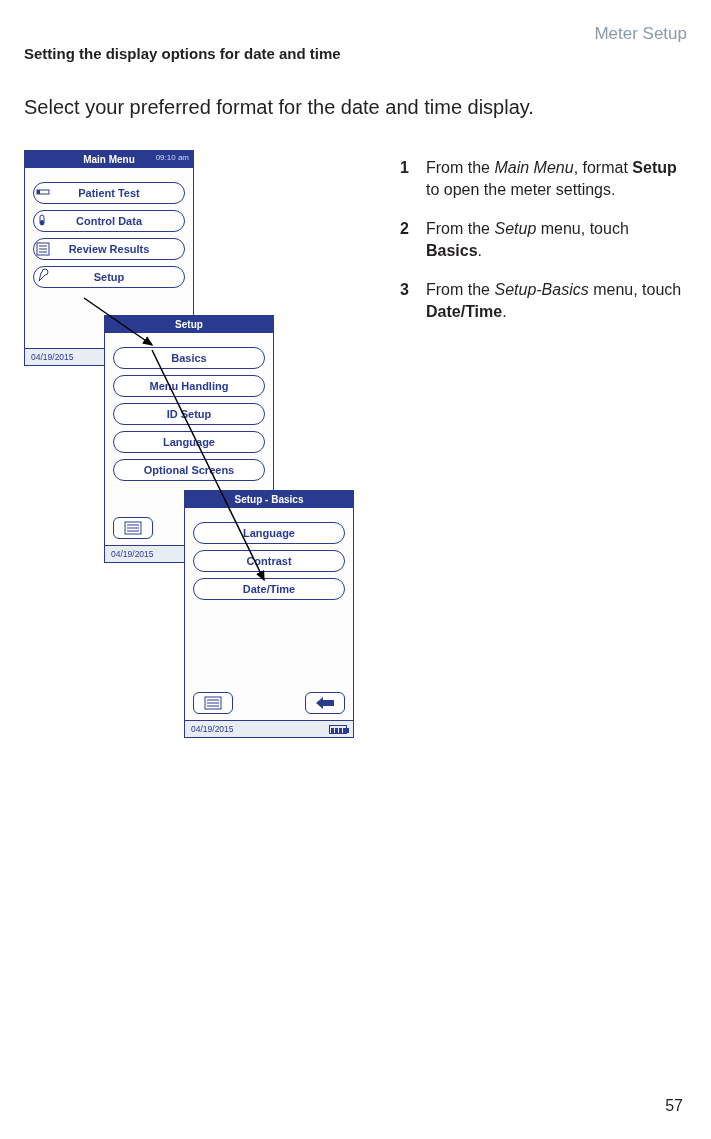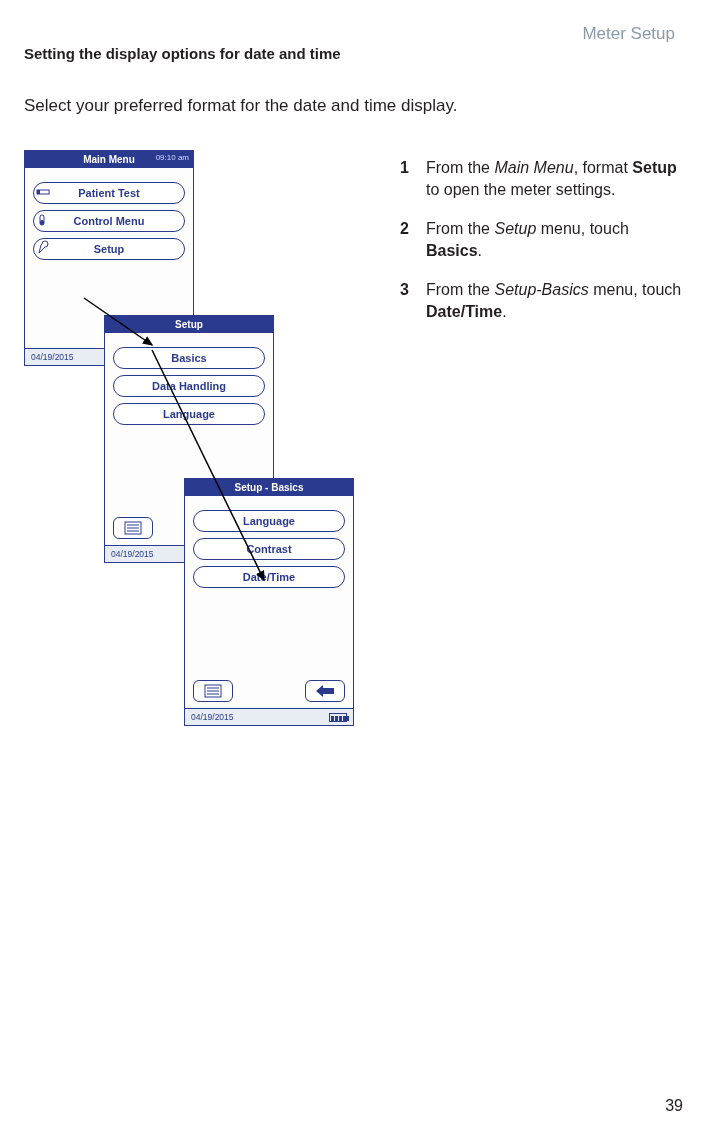--- a/index.html
+++ b/index.html
@@ -8,36 +8,36 @@
     font-family: Arial, Helvetica, sans-serif;
     color: #231f20;
     width: 711px;
     height: 1139px;
     position: relative;
     background: #fff;
   }
   .header-right {
     position: absolute;
     top: 24px;
-    right: 36px;
+    right: 24px;
     color: #8a9aa8;
     font-size: 17px;
   }
   .title {
     position: absolute;
     top: 45px;
     left: 24px;
     font-weight: bold;
     font-size: 15px;
   }
   .intro {
     position: absolute;
     top: 96px;
     left: 24px;
-    font-size: 17px;
+    font-size: 20px;
   }
   .steps {
     position: absolute;
     top: 157px;
     left: 400px;
     right: 24px;
     font-size: 16px;
     line-height: 1.35;
   }
   .step { display: flex; margin-bottom: 18px; }
@@ -140,21 +140,21 @@
     display:inline-block;
   }
   .battery::after{
     content:"";position:absolute;right:-3px;top:2px;width:2px;height:5px;background:#2a3a8f;
   }
   .battery .cell{display:inline-block;width:3px;height:5px;background:#2a3a8f;margin:2px 0 0 1px;float:left;}
 
   
   #scr1 { top: 0; left: 0; }
   #scr2 { top: 165px; left: 80px; }
-  #scr3 { top: 328px; left: 160px; }
+  #scr3 { top: 340px; left: 160px; }
 
   
   .arrow-svg { position:absolute; top:0; left:0; pointer-events:none; }
 </style>
 </head>
 <body>
 
 <div class="header-right">Meter Setup</div>
 <div class="title">Setting the display options for date and time</div>
 <div class="intro">Select your preferred format for the date and time display.</div>
@@ -197,21 +197,32 @@
         </span>
         <span>Patient Test</span>
       </div>
       <div class="btn">
         <span class="ico">
           <svg width="18" height="18" viewBox="0 0 18 18">
               <rect x="6" y="3" width="4" height="10" rx="2" fill="none" stroke="#2a3a8f" stroke-width="1"></rect>
               <rect x="6" y="8" width="4" height="5" rx="2" fill="#2a3a8f"></rect>
             </svg>
         </span>
-        <span>Control Menu</span>
+        <span>Control Data</span>
+      </div>
+      <div class="btn">
+        <span class="ico">
+          <svg width="18" height="18" viewBox="0 0 18 18">
+              <rect x="3" y="3" width="12" height="12" fill="none" stroke="#2a3a8f" stroke-width="1"></rect>
+              <line x1="5" y1="6" x2="13" y2="6" stroke="#2a3a8f"></line>
+              <line x1="5" y1="9" x2="13" y2="9" stroke="#2a3a8f"></line>
+              <line x1="5" y1="12" x2="13" y2="12" stroke="#2a3a8f"></line>
+            </svg>
+        </span>
+        <span>Review Results</span>
       </div>
       <div class="btn">
         <span class="ico">
           <svg width="18" height="18" viewBox="0 0 18 18">
               <path d="M5 13 L11 7 A3 3 0 1 0 8 4 L7 5 L5 13 Z" fill="none" stroke="#2a3a8f" stroke-width="1"></path>
             </svg>
         </span>
         <span>Setup</span>
       </div>
     </div>
@@ -223,24 +234,30 @@
 
   <div class="screen" id="scr2">
     <div class="titlebar">
       <span>Setup</span>
     </div>
     <div class="body">
       <div class="btn">
           <span>Basics</span>
         </div>
       <div class="btn">
-          <span>Data Handling</span>
+          <span>Menu Handling</span>
+        </div>
+      <div class="btn">
+          <span>ID Setup</span>
         </div>
       <div class="btn">
           <span>Language</span>
+        </div>
+      <div class="btn">
+          <span>Optional Screens</span>
         </div>
     </div>
     <div class="toolbar">
       <div class="tbtn">
         <svg width="18" height="14" viewBox="0 0 18 14">
             <rect x="1" y="1" width="16" height="12" fill="none" stroke="#2a3a8f"></rect>
             <line x1="3" y1="4" x2="15" y2="4" stroke="#2a3a8f"></line>
             <line x1="3" y1="7" x2="15" y2="7" stroke="#2a3a8f"></line>
             <line x1="3" y1="10" x2="15" y2="10" stroke="#2a3a8f"></line>
           </svg>
@@ -299,13 +316,13 @@
       <marker id="ah" markerWidth="8" markerHeight="8" refX="6" refY="3" orient="auto">
         <path d="M0,0 L7,3 L0,6 Z" fill="#000"></path>
       </marker>
     </defs>
     <line x1="60" y1="148" x2="128" y2="195" stroke="#000" stroke-width="1.5" marker-end="url(#ah)"></line>
     <line x1="128" y1="200" x2="240" y2="430" stroke="#000" stroke-width="1.5" marker-end="url(#ah)"></line>
   </svg>
 
 </div>
 
-<div class="page-num">39</div>
+<div class="page-num">57</div>
 
 </body></html>

